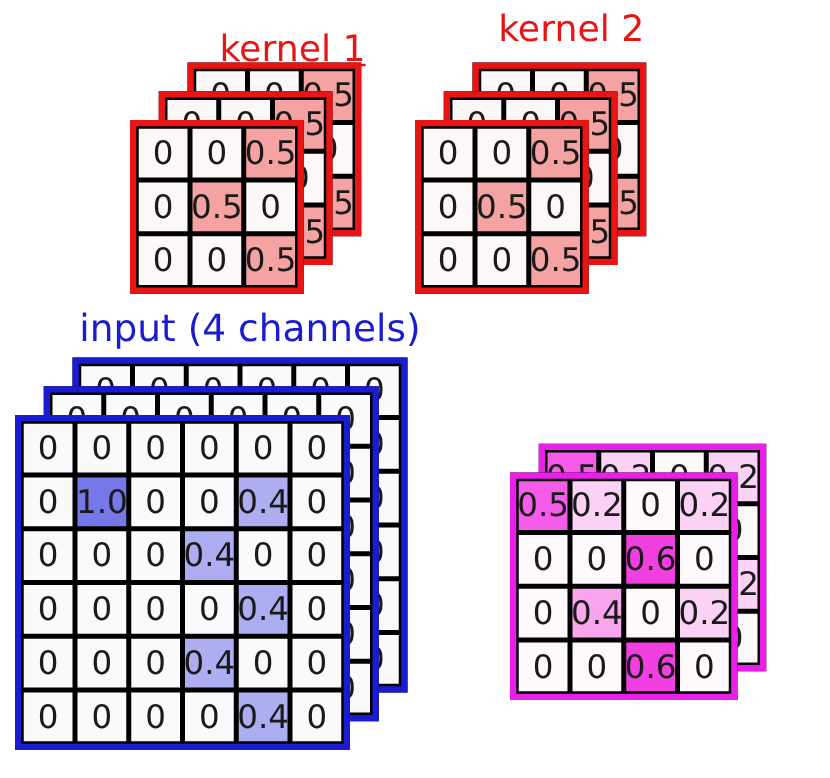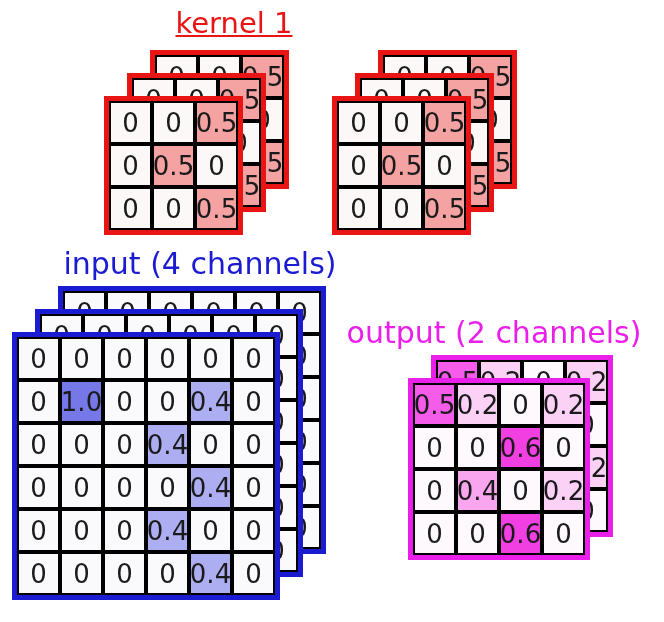--- a/index.html
+++ b/index.html
@@ -11,21 +11,21 @@
     overflow: hidden;
     font-family: "DejaVu Sans", "Liberation Sans", sans-serif;
   }
   .title {
     position: absolute;
     text-align: center;
     white-space: nowrap;
     line-height: 1.05;
     font-size: 29px;
   }
-  #t-kernel1 { left: 148px; top: 8px;   width: 172px; text-decoration: underline; }
+  #t-kernel1 { left: 148px; top: 24px;   width: 172px; text-decoration: underline; }
   #t-kernel2 { left: 371px; top: 8px;   width: 172px; }
   #t-input   { left: 55px;  top: 248px; width: 290px; font-size: 30px; }
   #t-output  { left: 344px; top: 317px; width: 300px; font-size: 30px; }
   .matrix {
     position: absolute;
     display: grid;
     gap: 4px;
     padding: 2px;
     background: #000000;
     border: 5px solid;
@@ -41,22 +41,22 @@
     white-space: nowrap;
     overflow: visible;
     line-height: 1;
   }
 </style>
 </head>
 <body>
 
 <div class="canvas">
   <div class="title" id="t-kernel1" style="color: rgb(233, 20, 20);">kernel 1</div>
+  <div class="title" id="t-kernel2" style="color: rgb(233, 20, 20);">kernel 2</div>
   <div class="title" id="t-input" style="color: rgb(27, 27, 210);">input (4 channels)</div>
-  <div class="title" id="t-output" style="color: rgb(234, 31, 234);">output (2 channels)</div>
 
   <div>
       <div class="matrix" style="left: 150px; top: 50px; z-index: 1; border-color: rgb(233, 20, 20); grid-template-columns: repeat(3, 39px);">
         <div class="cell" style="background: rgb(252, 248, 247); color: rgb(26, 26, 26);">0</div>
         <div class="cell" style="background: rgb(252, 248, 247); color: rgb(26, 26, 26);">0</div>
         <div class="cell" style="background: rgb(245, 162, 162); color: rgb(26, 26, 26);">0.5</div>
         <div class="cell" style="background: rgb(252, 248, 247); color: rgb(26, 26, 26);">0</div>
         <div class="cell" style="background: rgb(245, 162, 162); color: rgb(26, 26, 26);">0.5</div>
         <div class="cell" style="background: rgb(252, 248, 247); color: rgb(26, 26, 26);">0</div>
         <div class="cell" style="background: rgb(252, 248, 247); color: rgb(26, 26, 26);">0</div>

